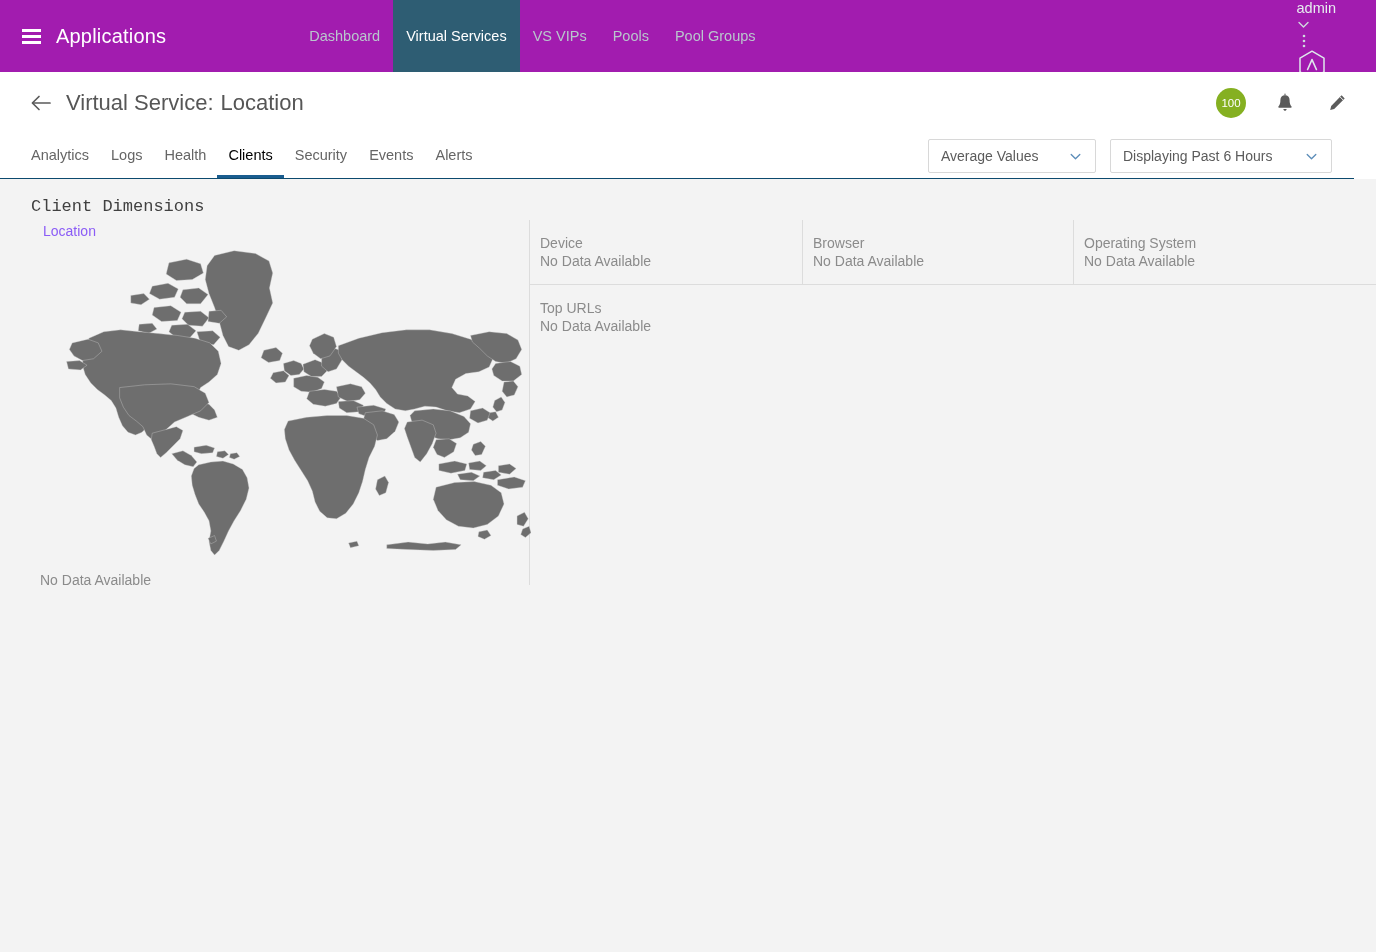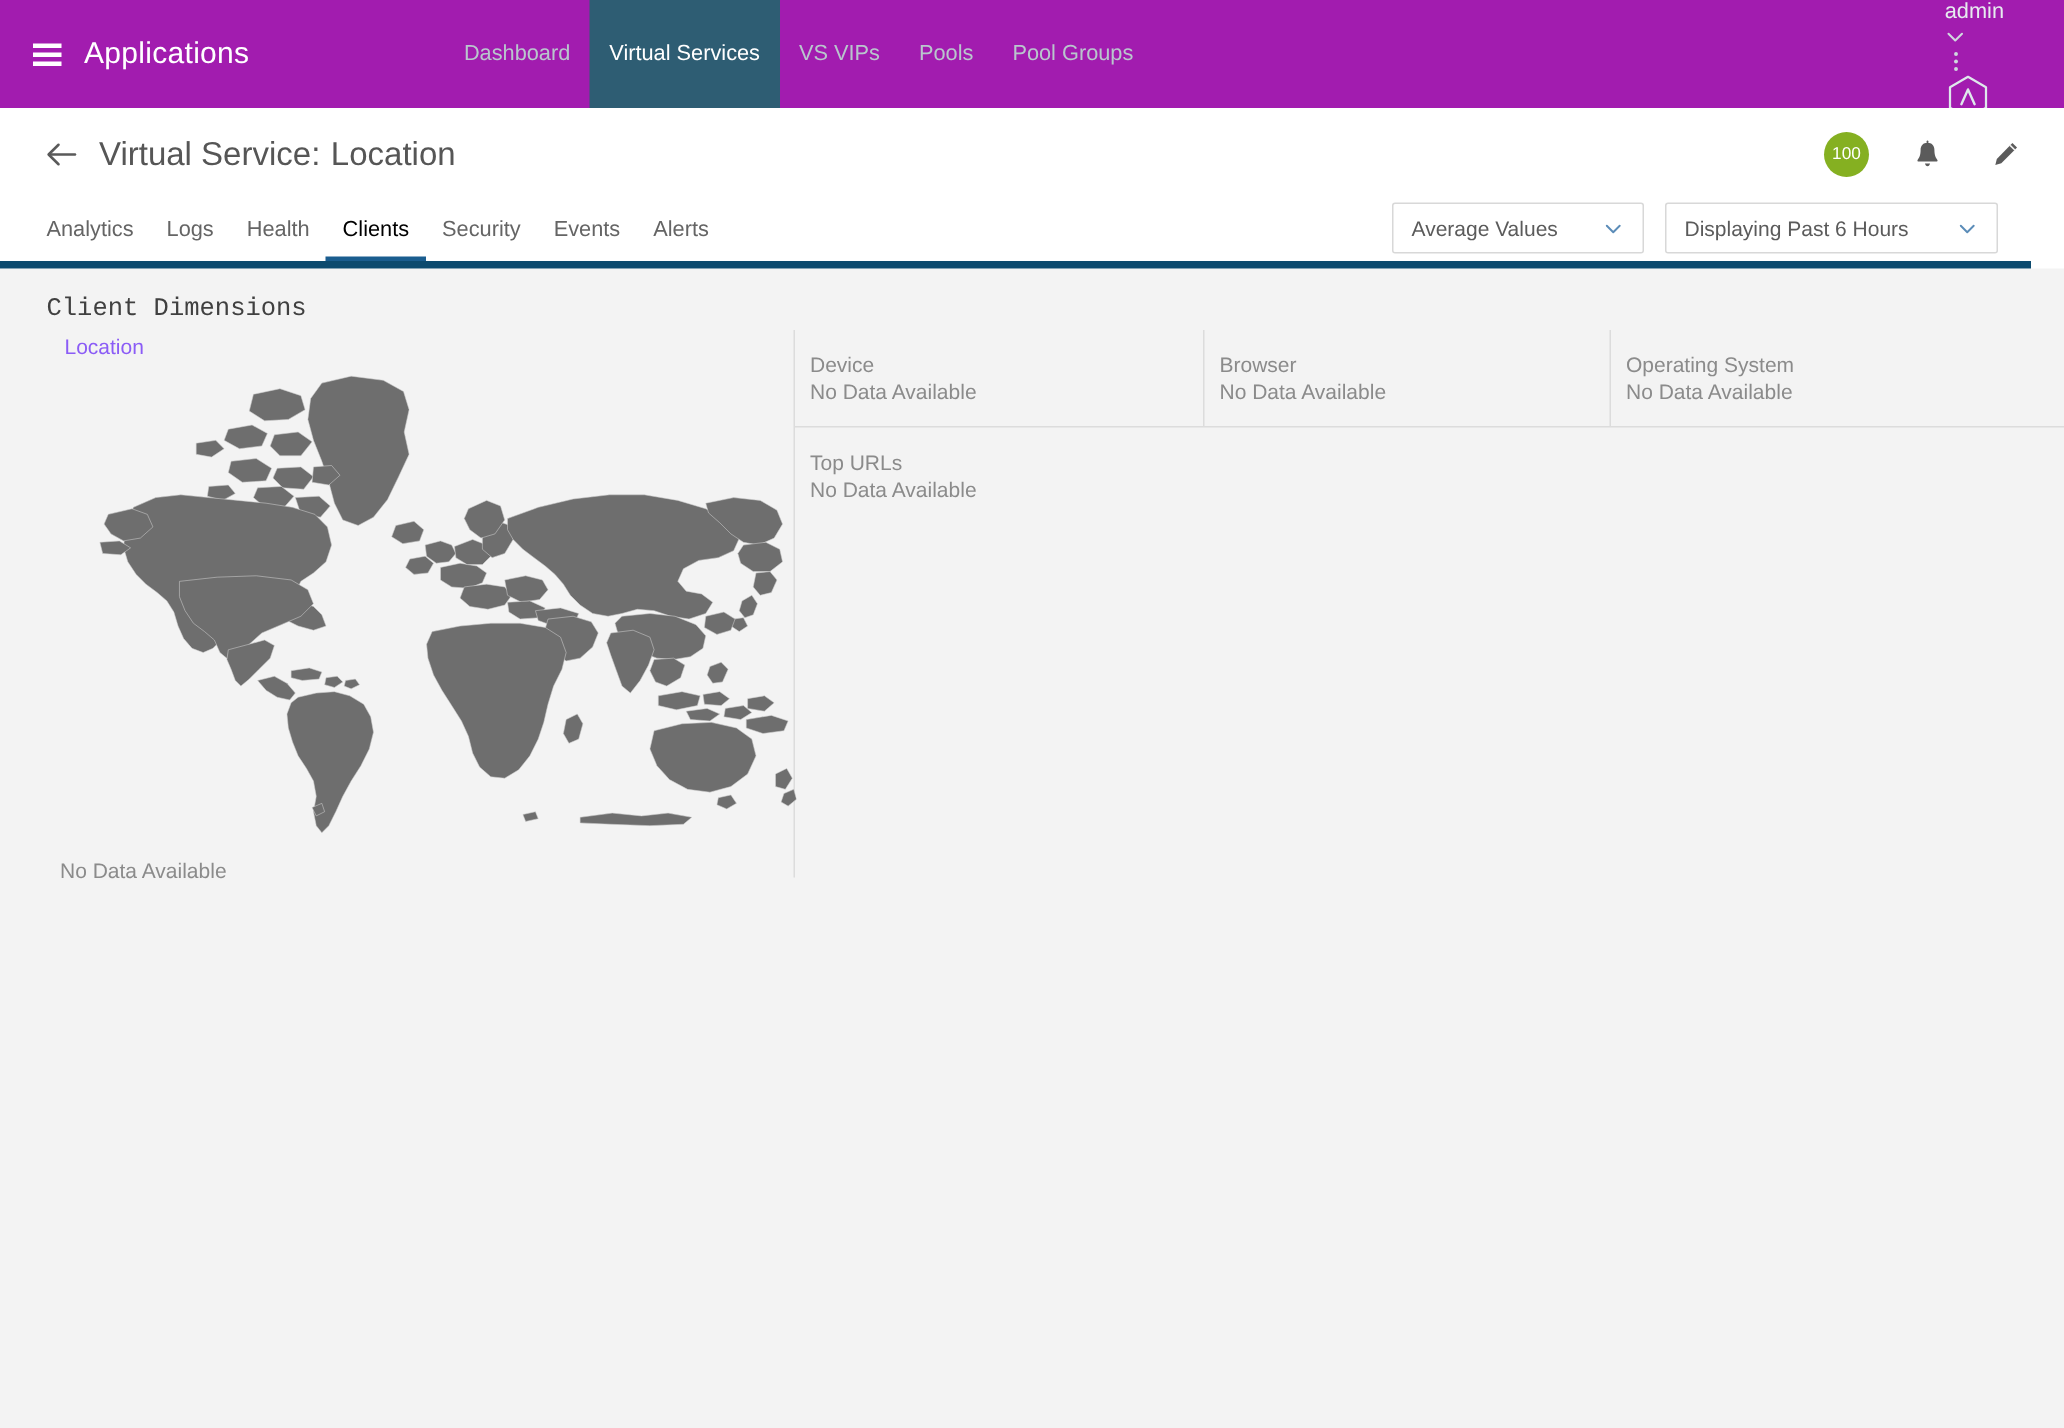--- a/index.html
+++ b/index.html
@@ -176,21 +176,21 @@
   }
 
   
   .subtabs-wrap {
     background: #ffffff;
     display: flex;
     align-items: flex-end;
     padding-left: 28px;
     padding-right: 22px;
     height: 45px;
-    border-bottom: 5px solid #0c4a6e;
+    border-bottom: 1px solid #0c4a6e;
     position: relative;
   }
 
   .subtabs {
     display: flex;
     align-items: stretch;
     height: 100%;
     gap: 0;
   }
 

